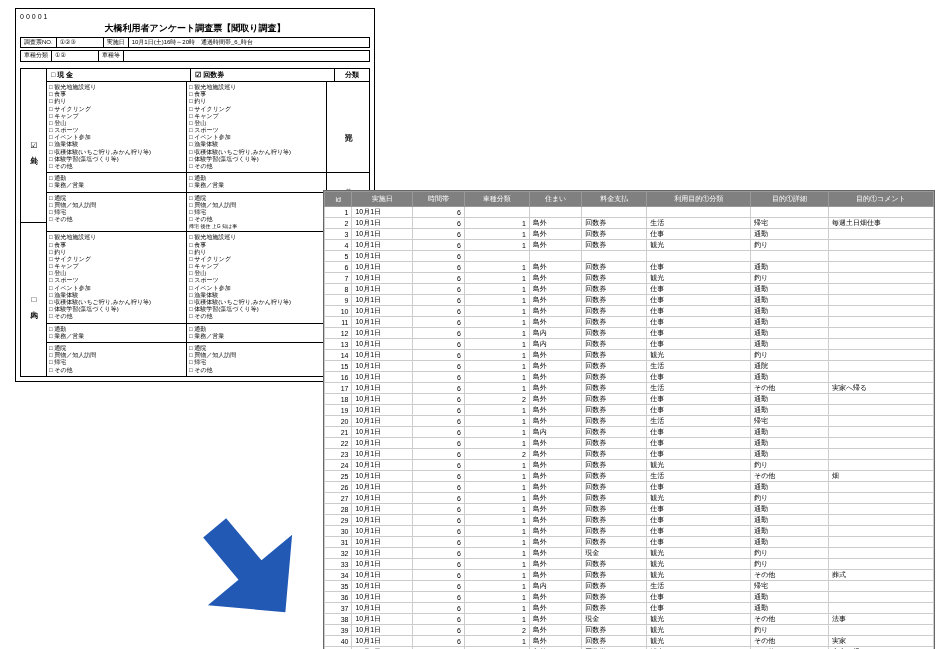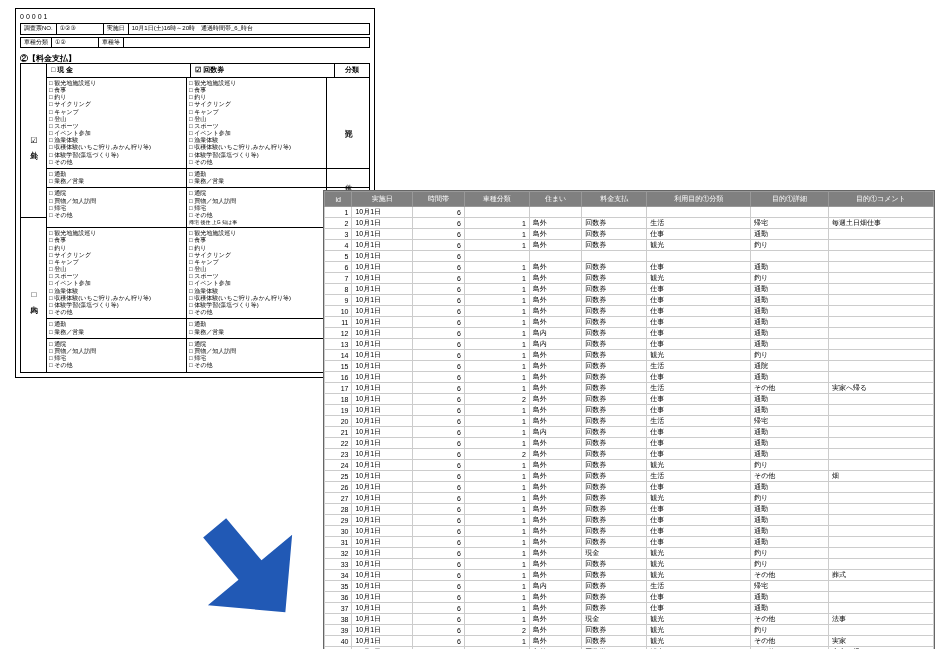--- a/index.html
+++ b/index.html
@@ -30,34 +30,34 @@
 .spreadsheet th{background:#808080;color:#fff;font-weight:normal;padding:2px 3px;border:1px solid #999;font-size:7px;white-space:nowrap}
 .spreadsheet td{border:1px solid #ccc;padding:0 3px;font-size:7px;height:10px;white-space:nowrap}
 .arrow{position:absolute;left:195px;top:515px}
 .arrow svg{width:130px;height:110px}
 </style>
 </head>
 <body>
 
 <div class="form-doc">
   <div class="form-num">00001</div>
+  <div class="form-title">大橋利用者アンケート調査票【聞取り調査】</div>
   <div class="form-header">
     <div>調査票NO.</div>
     <div style="width:40px">①②③</div>
     <div>実施日</div>
     <div style="flex:1">10月1日(土)16時～20時　通過時間帯_6_時台</div>
   </div>
   <div class="form-header">
     <div>車種分類</div>
     <div style="width:40px">①②</div>
     <div>車種等</div>
     <div style="flex:1"></div>
   </div>
   <div style="height:4px"></div>
-  <div style="font-size:8px;font-weight:bold">②【料金支払】</div>
   <div class="form-body">
     <div class="body-left">
       <div>☑島外</div>
       <div>□島内</div>
     </div>
     <div class="body-center">
       <div class="header-row">
         <div class="hc1">□ 現 金</div>
         <div class="hc2">☑ 回数券</div>
         <div class="hc3">分類</div>

